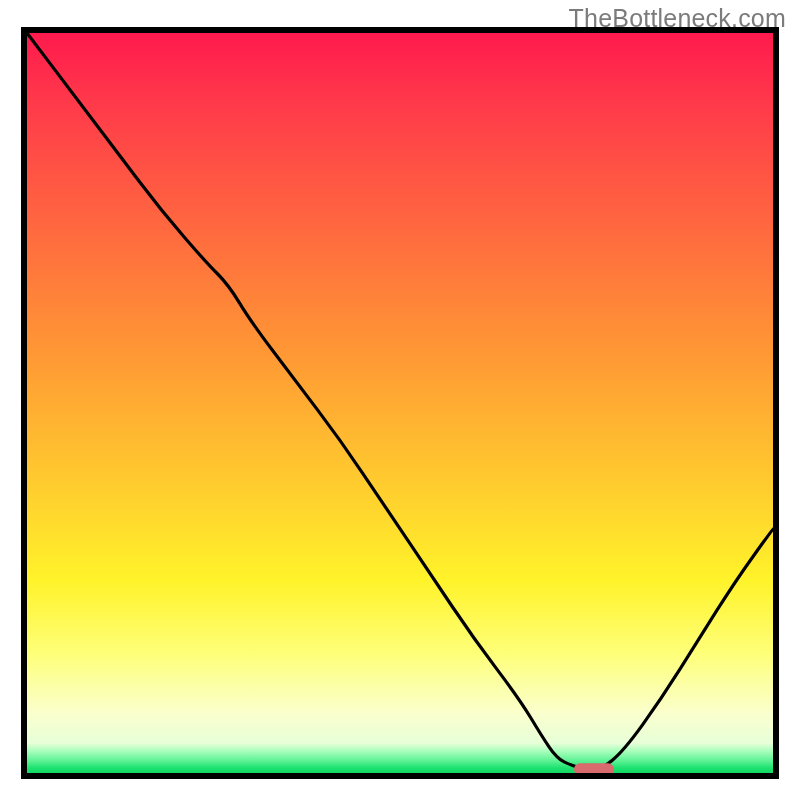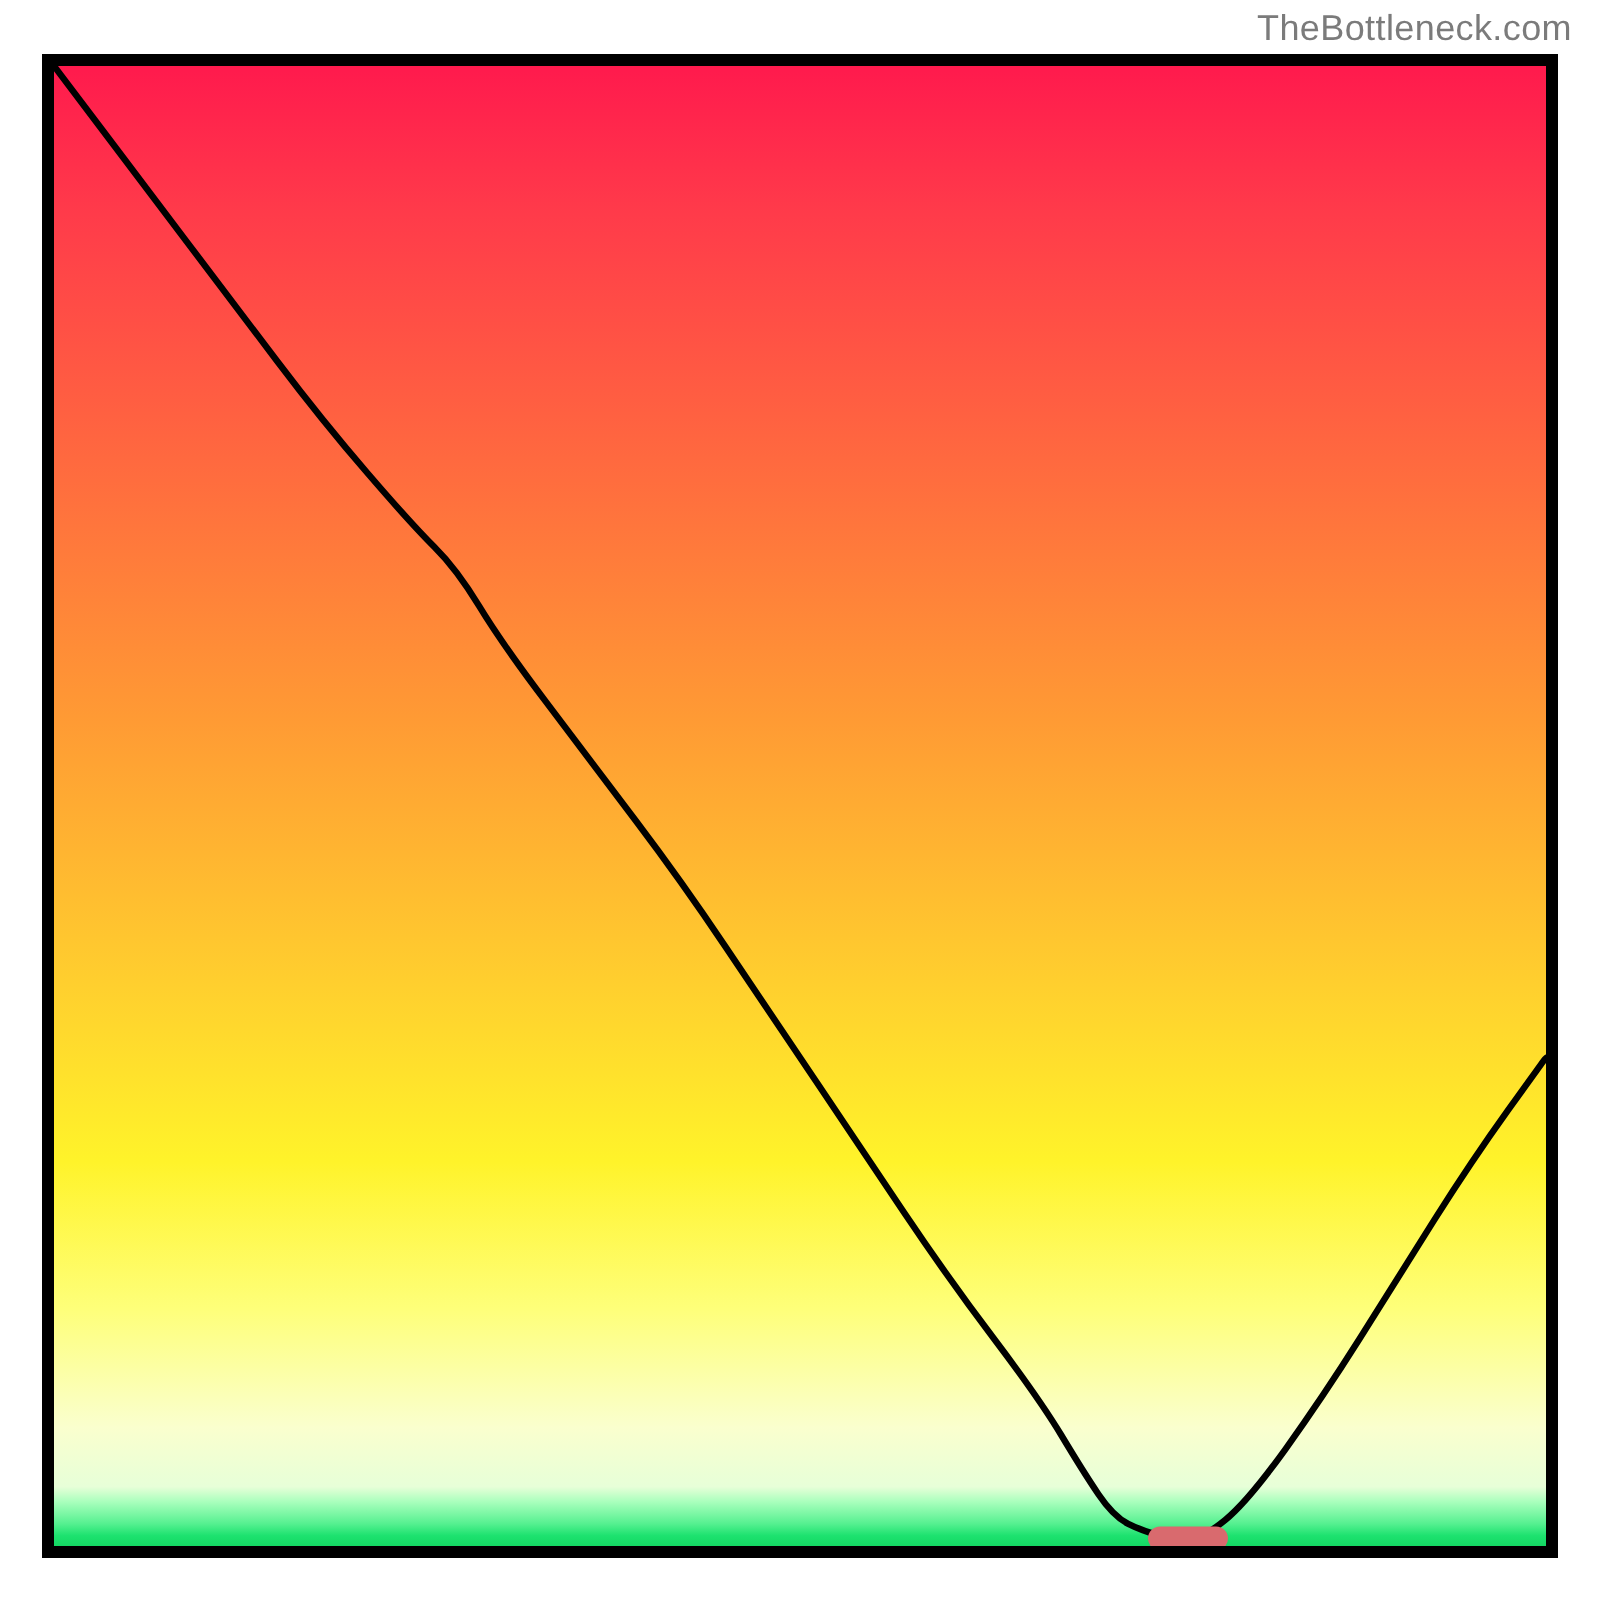--- a/index.html
+++ b/index.html
@@ -12,21 +12,21 @@
   .outer {
     position: relative;
     width: 800px;
     height: 800px;
   }
   .watermark {
     position: absolute;
     top: 4px;
     right: 14px;
     font-family: Arial, Helvetica, sans-serif;
-    font-size: 18px;
+    font-size: 25px;
     color: #7b7b7b;
     font-weight: 500;
     letter-spacing: 0.2px;
   }
   .frame {
     position: absolute;
     left: 21px;
     top: 27px;
     width: 758px;   
     height: 752px;  

